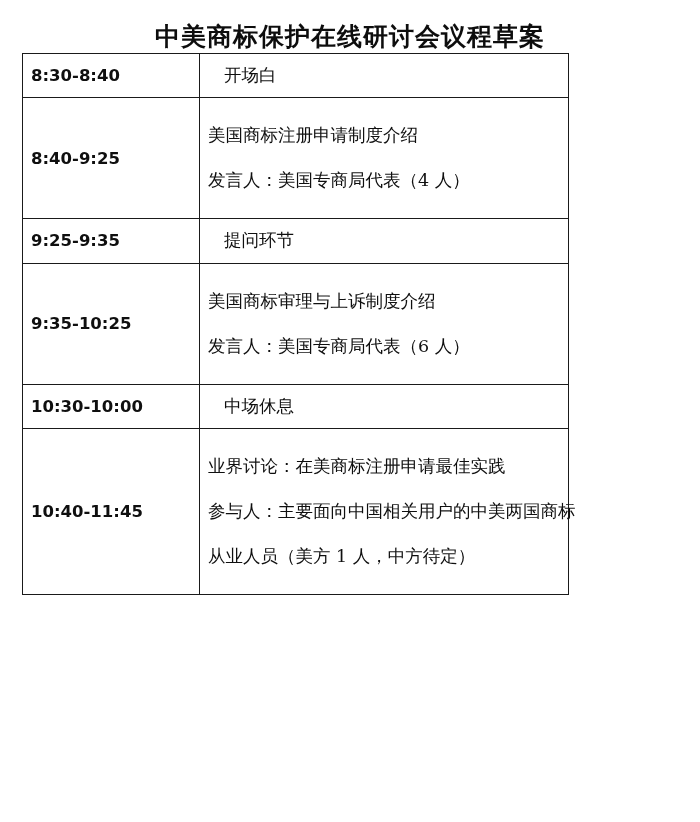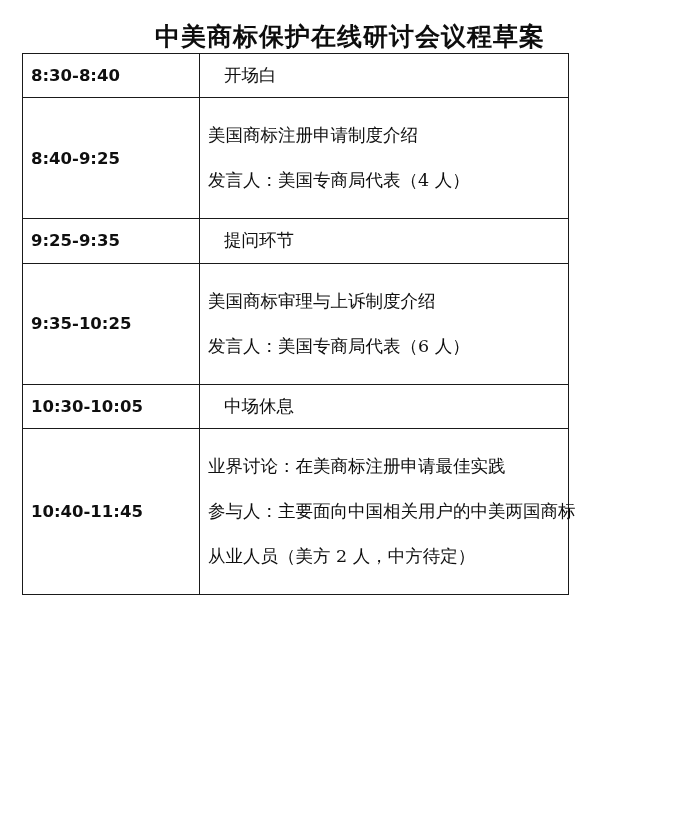--- a/index.html
+++ b/index.html
@@ -123,31 +123,31 @@
       <tr class="row-tall">
         <td class="time-cell">9:35-10:25</td>
         <td class="desc-cell">
           <span class="line">美国商标审理与上诉制度介绍</span>
           <span class="line">发言人：美国专商局代表（6 人）</span>
         </td>
       </tr>
 
 
       <tr>
-        <td class="time-cell">10:30-10:05</td>
+        <td class="time-cell">10:30-10:00</td>
         <td class="desc-cell single">
           <span class="line">中场休息</span>
         </td>
       </tr>
 
       <tr class="row-tall">
         <td class="time-cell">10:40-11:45</td>
         <td class="desc-cell">
           <span class="line">业界讨论：在美商标注册申请最佳实践</span>
           <span class="line">参与人：主要面向中国相关用户的中美两国商标</span>
-          <span class="line">从业人员（美方 2 人，中方待定）</span>
+          <span class="line">从业人员（美方 1 人，中方待定）</span>
         </td>
       </tr>
 
     </tbody>
   </table>
 
 </div>
 
 </body></html>

